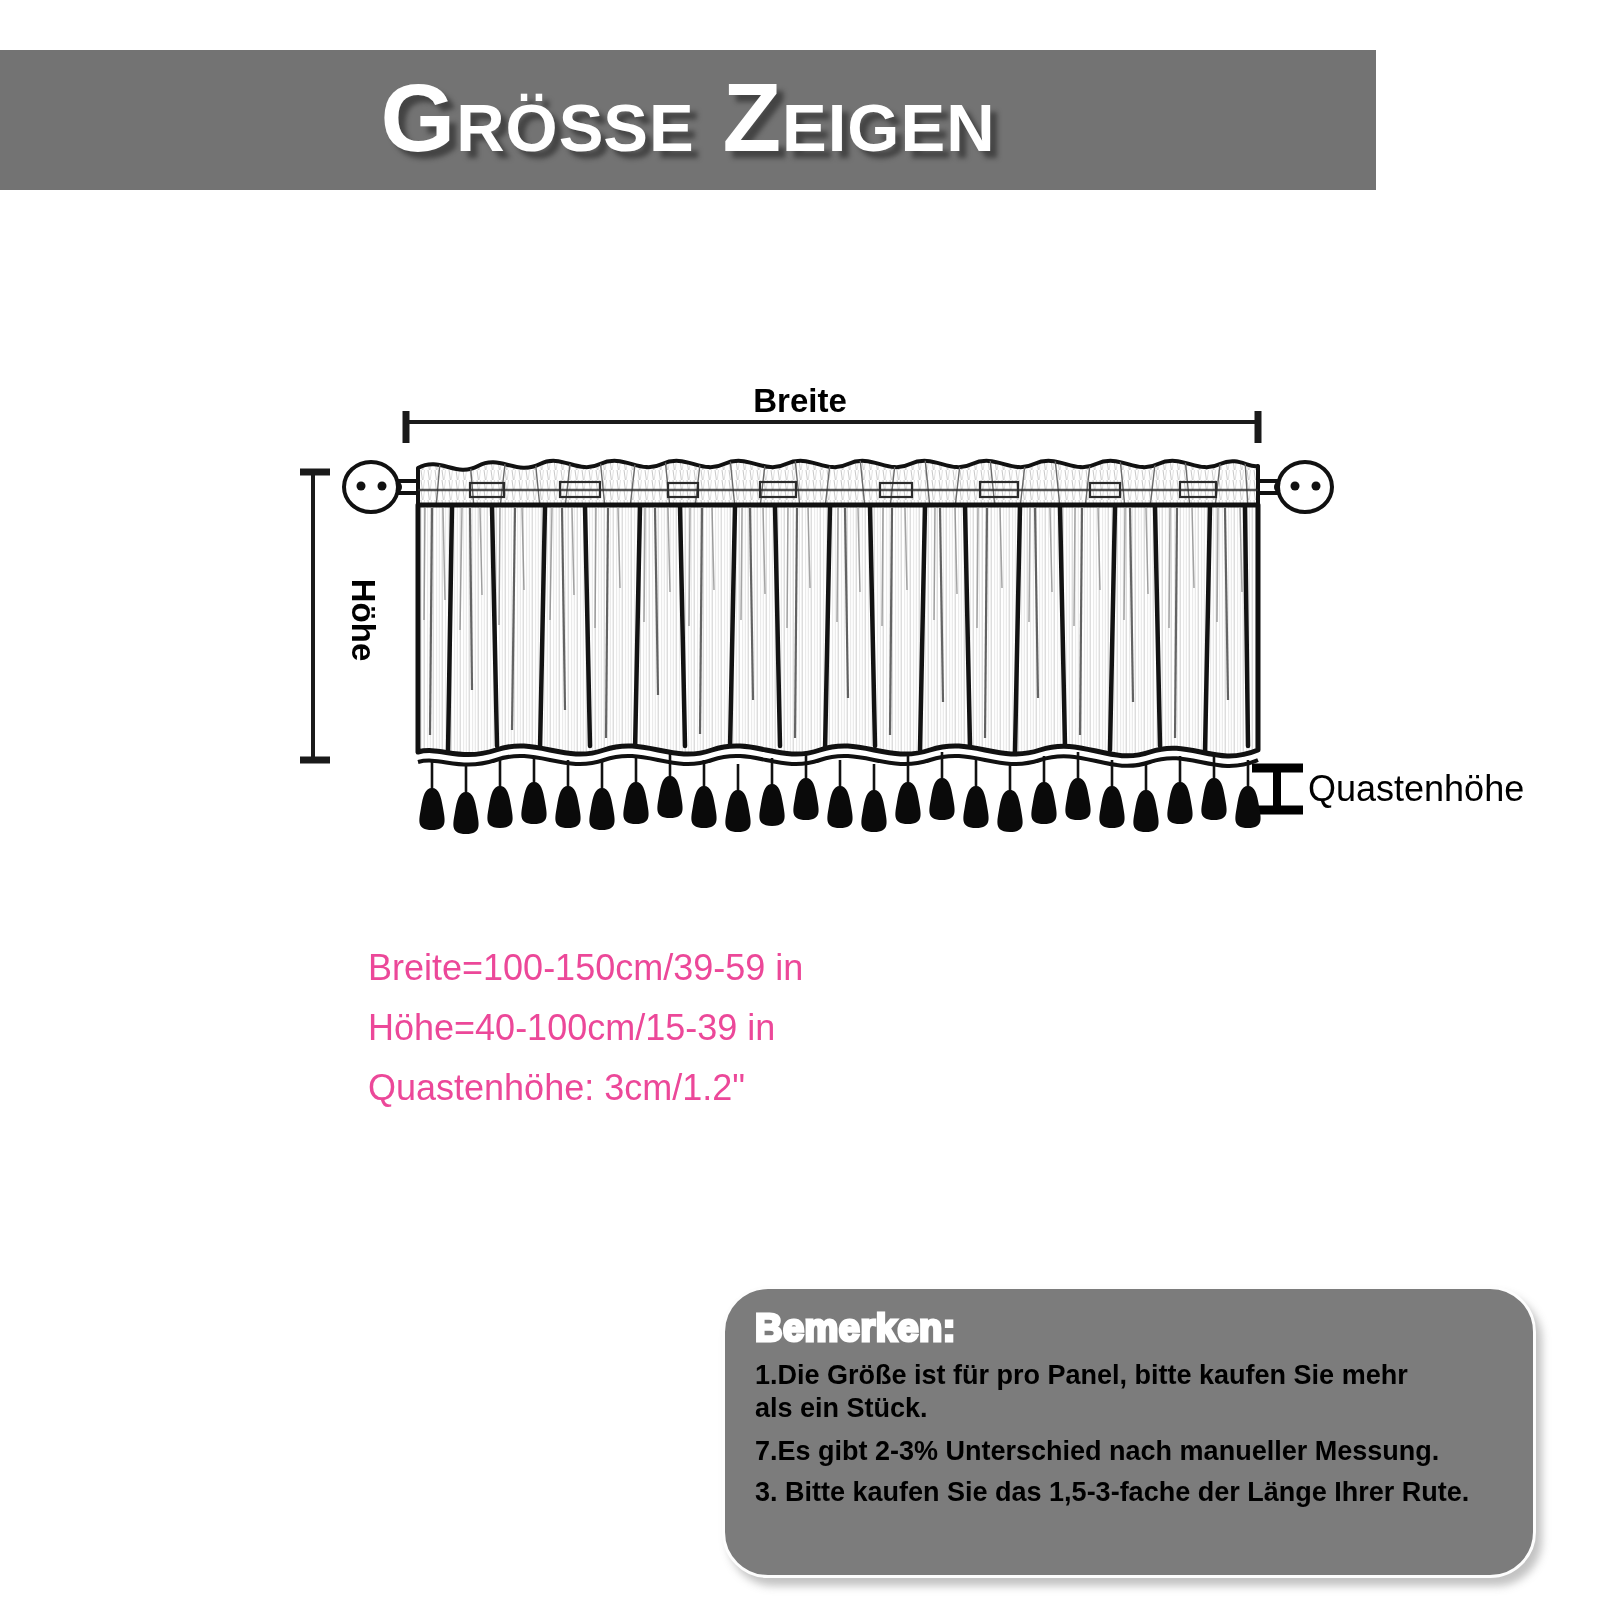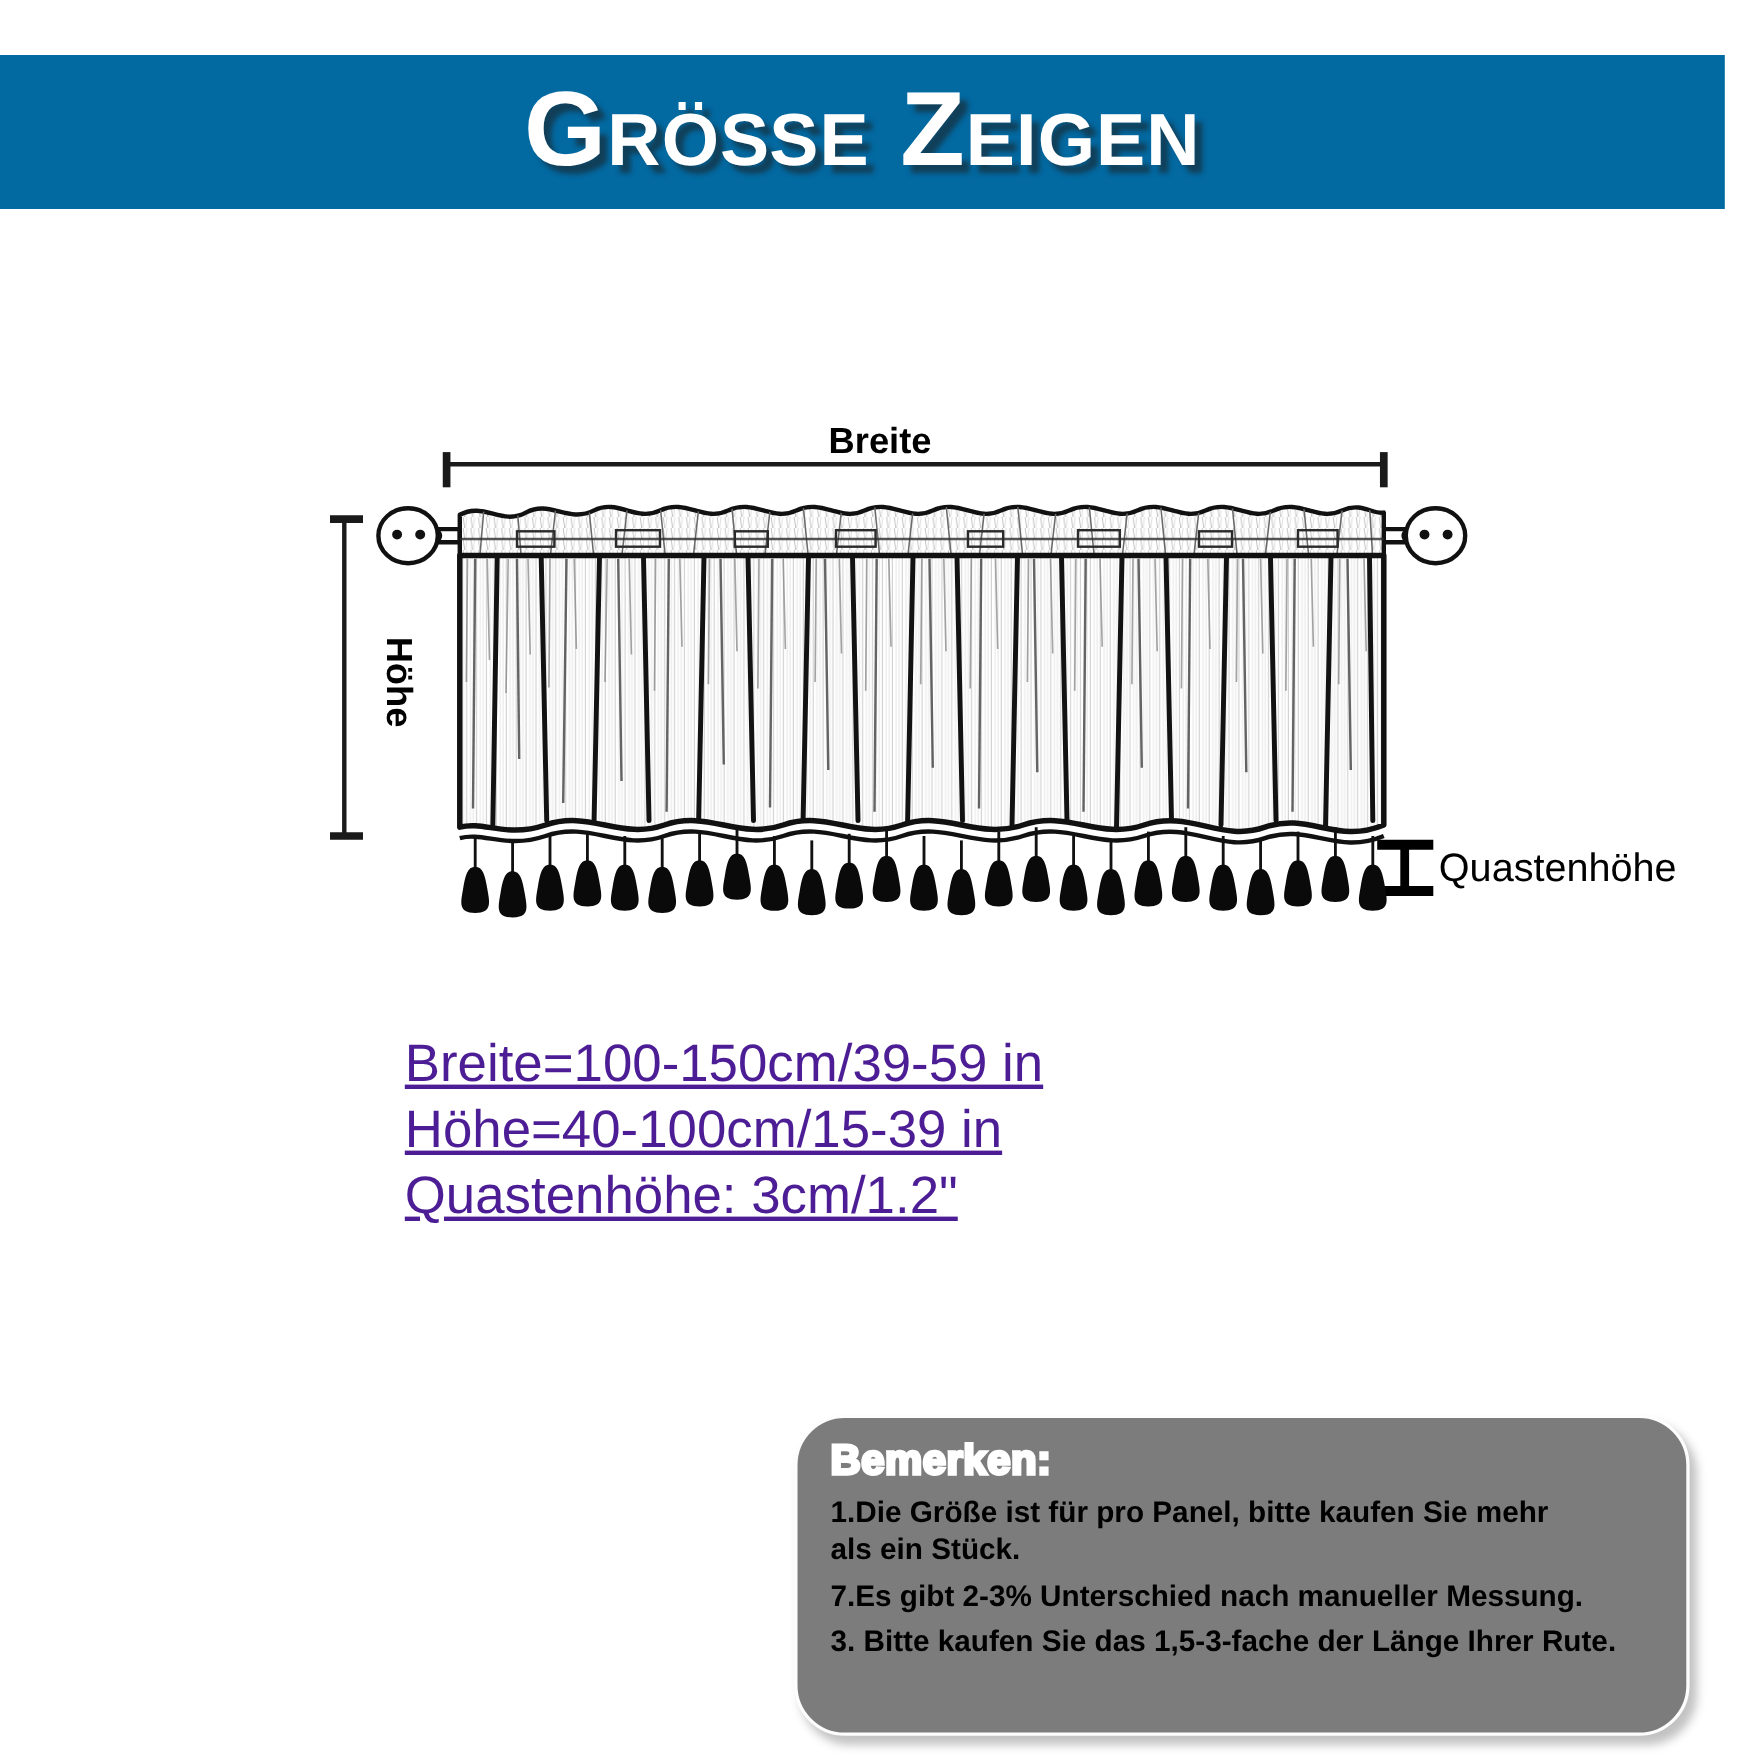--- a/index.html
+++ b/index.html
@@ -11,22 +11,22 @@
     width: 1600px; height: 1600px;
     position: relative;
     font-family: "Liberation Sans", sans-serif;
     overflow: hidden;
   }
 
   
   #header-banner {
     position: absolute;
     left: 0; top: 50px;
-    width: 1568px; height: 140px;
-    background: #0369a1;
+    width: 1376px; height: 140px;
+    background: #737373;
   }
   #header-title {
     position: absolute;
     left: 0; top: 50%;
     transform: translateY(-52%);
     width: 100%;
     text-align: center;
     color: #ffffff;
     font-family: "Liberation Sans", sans-serif;
     font-weight: bold;
@@ -46,27 +46,26 @@
   }
   #diagram svg { display: block; }
 
   
   #measurements {
     position: absolute;
     left: 368px; top: 938px;
     width: 900px;
   }
   .measure-line {
-    color: #4c1d95;
-    font-family: "Liberation Sans", sans-serif;
-    font-size: 48px;
+    color: #ec4899;
+    font-family: "Liberation Sans", sans-serif;
+    font-size: 36px;
     font-weight: 500;
     line-height: 60px;
     white-space: nowrap;
-    text-decoration: underline;
   }
 
   
   #notes-panel {
     position: absolute;
     left: 722px; top: 1286px;
     width: 814px; height: 292px;
     background: #7c7c7c;
     border-radius: 46px;
     border: 3px solid #fdfdfd;

